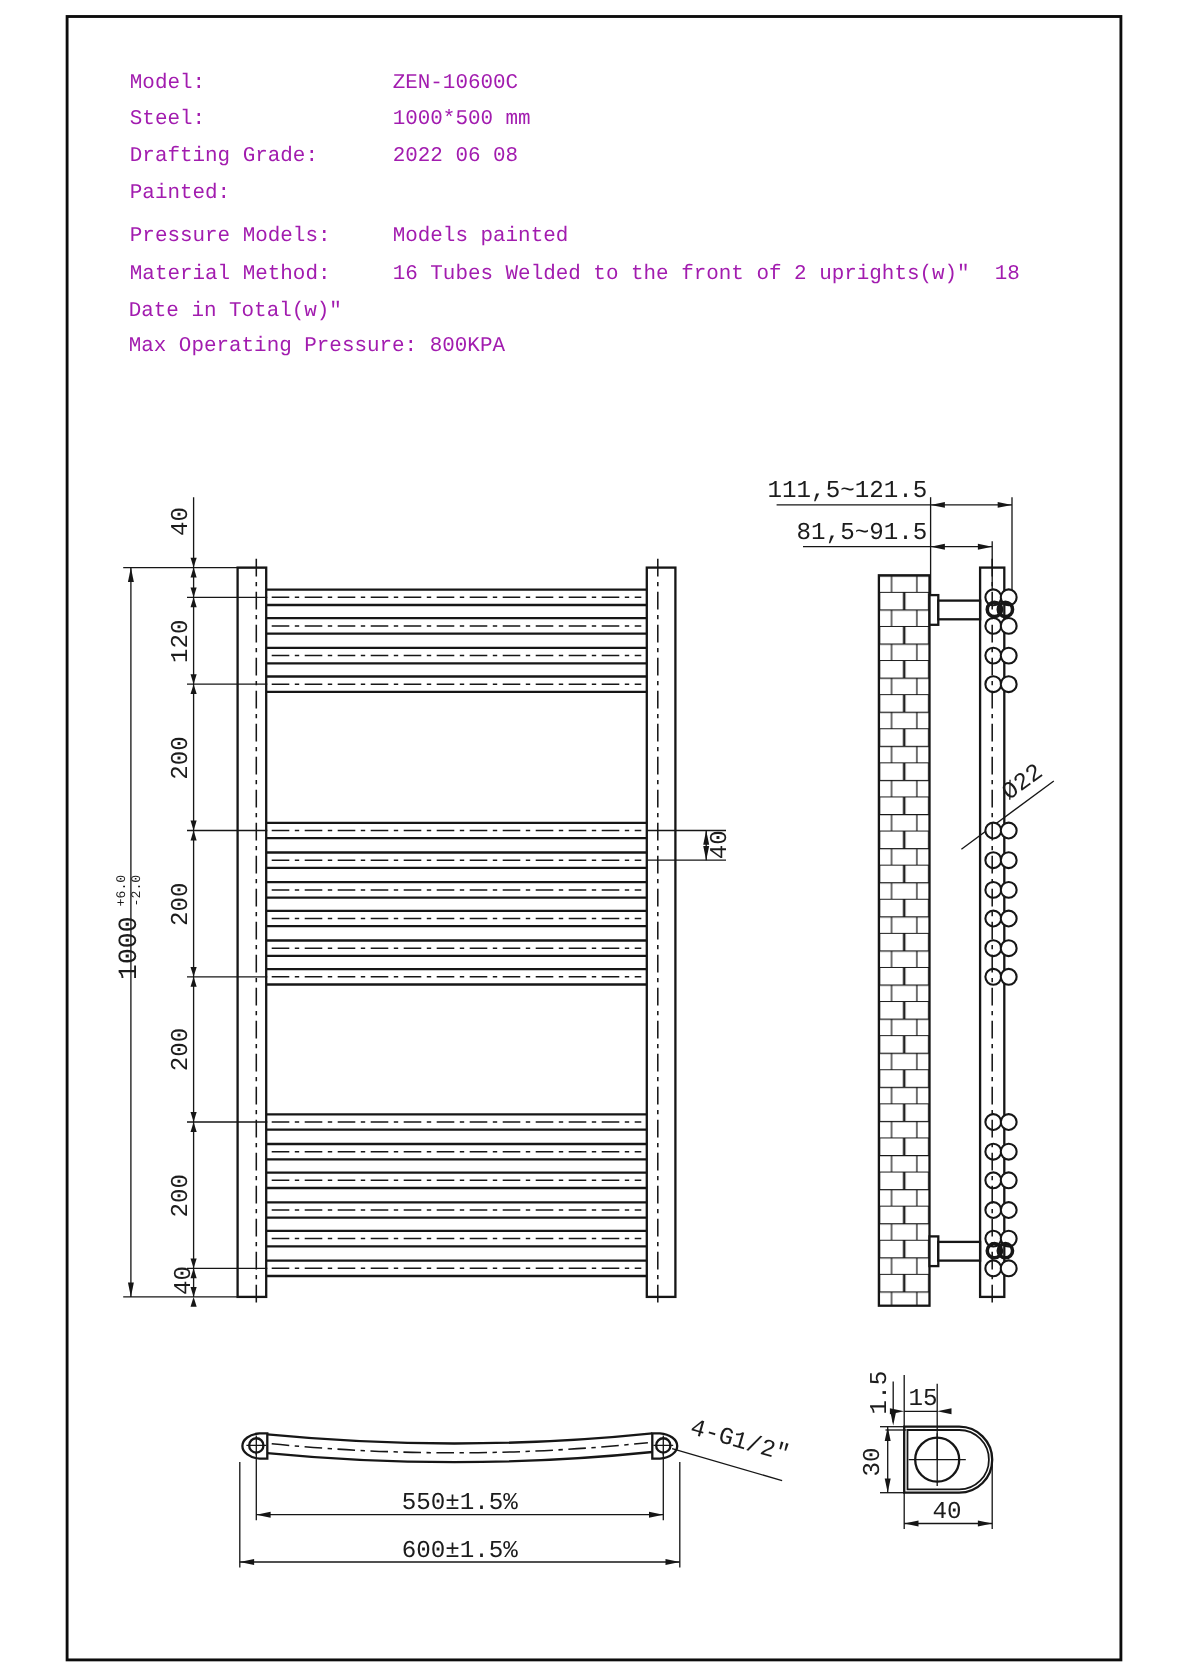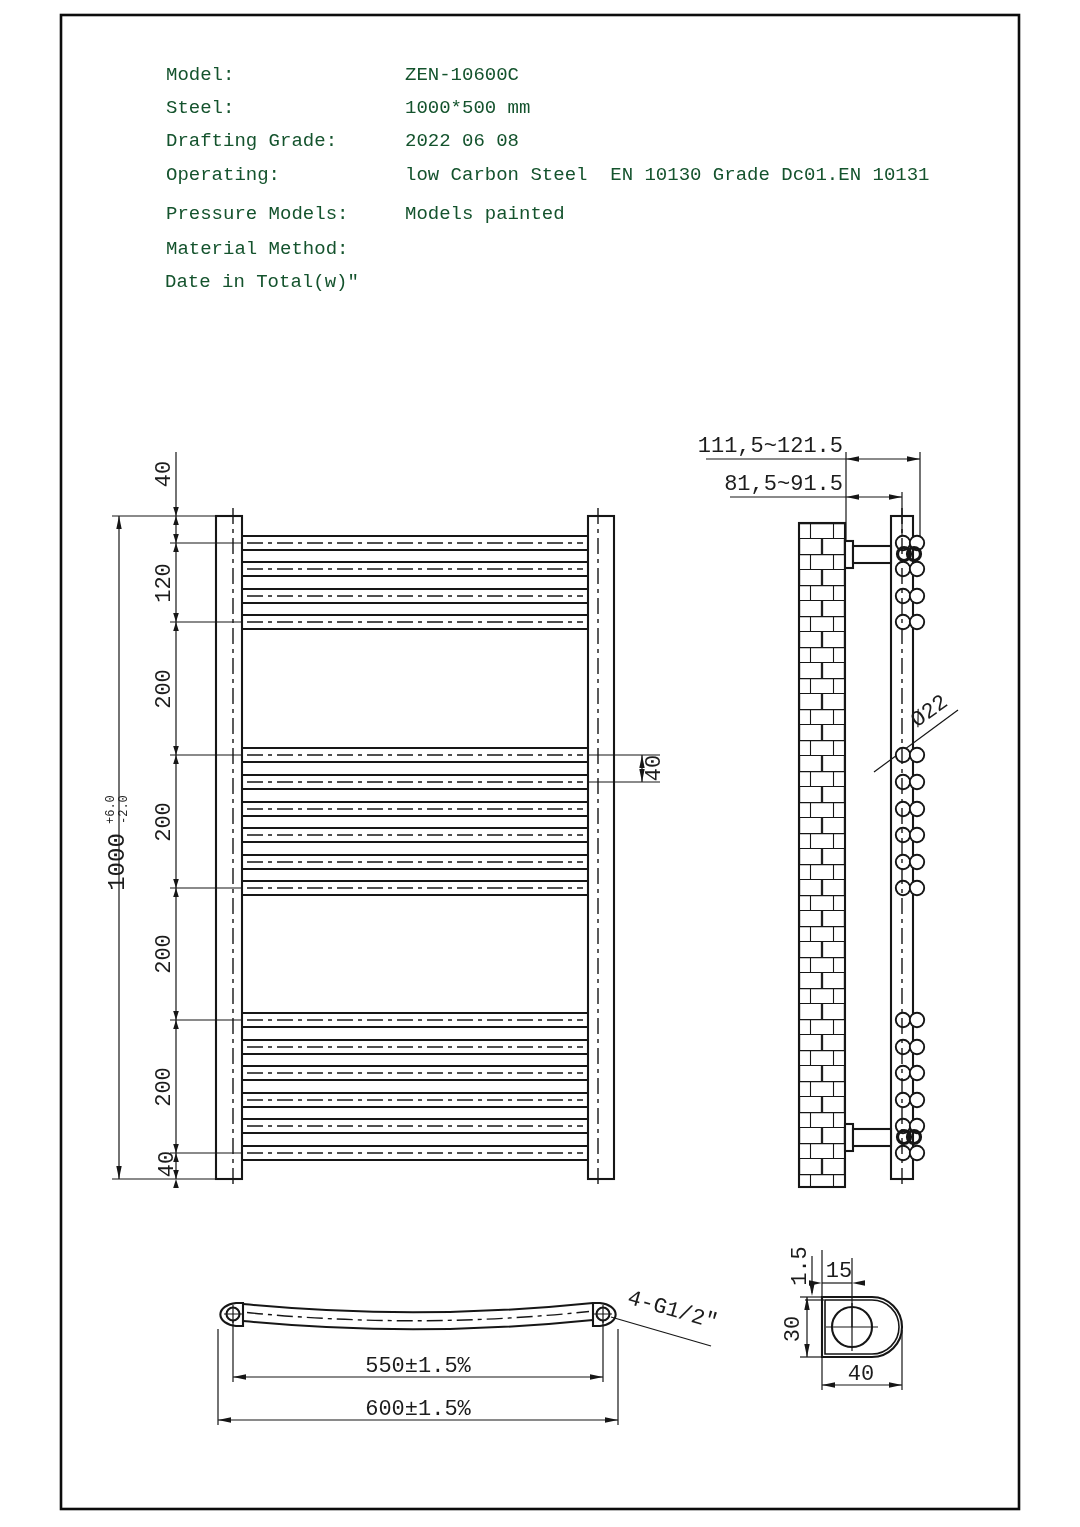--- a/index.html
+++ b/index.html
@@ -1,18 +1,18 @@
 <!DOCTYPE html>
 <html><head>
 <meta charset="utf-8">
 <style>
   html,body{margin:0;padding:0;background:#ffffff;}
   .canvas{position:relative;width:1080px;height:1527px;background:#fff;overflow:hidden;
           font-family:"Liberation Mono","DejaVu Sans Mono",monospace;color:#1c1c1c;}
-  .spec{position:absolute;font-size:19px;letter-spacing:0;white-space:pre;color:#14532d;margin-left:48px;}
+  .spec{position:absolute;font-size:19px;letter-spacing:0;white-space:pre;color:#a21caf;}
   svg{position:absolute;left:0;top:0;}
   svg text{font-family:"Liberation Mono","DejaVu Sans Mono",monospace;fill:#1c1c1c;}
   text.dim{font-size:22px;}
   text.dim-sm{font-size:12px;}
   text.big{font-size:24px;}
   .g{stroke:#161616;stroke-width:2.1;fill:none;}
   .g2{stroke:#161616;stroke-width:1.6;fill:none;}
   .f{fill:#ffffff;}
   .cl{stroke:#161616;stroke-width:1.4;stroke-dasharray:16 5 4 5;fill:none;}
   .d{stroke:#161616;stroke-width:1.2;fill:none;}
@@ -24,26 +24,27 @@
 <body>
 
 <div class="canvas">
 
   <div class="spec" style="left:118px;top:64px">Model:</div>
   <div class="spec" style="left:357px;top:64px">ZEN-10600C</div>
   <div class="spec" style="left:118px;top:97px">Steel:</div>
   <div class="spec" style="left:357px;top:97px">1000*500 mm</div>
   <div class="spec" style="left:118px;top:130px">Drafting Grade:</div>
   <div class="spec" style="left:357px;top:130px">2022 06 08</div>
-  <div class="spec" style="left:118px;top:164px">Operating:</div>
-  <div class="spec" style="left:357px;top:164px">low Carbon Steel  EN 10130 Grade Dc01.EN 10131</div>
+  <div class="spec" style="left:118px;top:164px">Painted:</div>
   <div class="spec" style="left:118px;top:203px">Pressure Models:</div>
   <div class="spec" style="left:357px;top:203px">Models painted</div>
   <div class="spec" style="left:118px;top:238px">Material Method:</div>
+  <div class="spec" style="left:357px;top:238px">16 Tubes Welded to the front of 2 uprights(w)″  18</div>
   <div class="spec" style="left:117px;top:271px">Date in Total(w)″</div>
+  <div class="spec" style="left:117px;top:303px">Max Operating Pressure: 800KPA</div>
 
   <svg width="1080" height="1527" viewBox="0 0 1080 1527">
     <defs>
       <pattern id="brick" width="23" height="31" patternUnits="userSpaceOnUse" patternTransform="translate(799 523)">
         <path d="M0 0.6H23 M0 15.5H23 M11.5 0V15.5 M0.6 15.5V31 M22.4 15.5V31" stroke="#161616" stroke-width="1.1" fill="none"></path>
       </pattern>
     </defs>
 
     <rect x="61" y="15" width="958" height="1494" fill="none" stroke="#0c0c0c" stroke-width="2.6"></rect>
 

